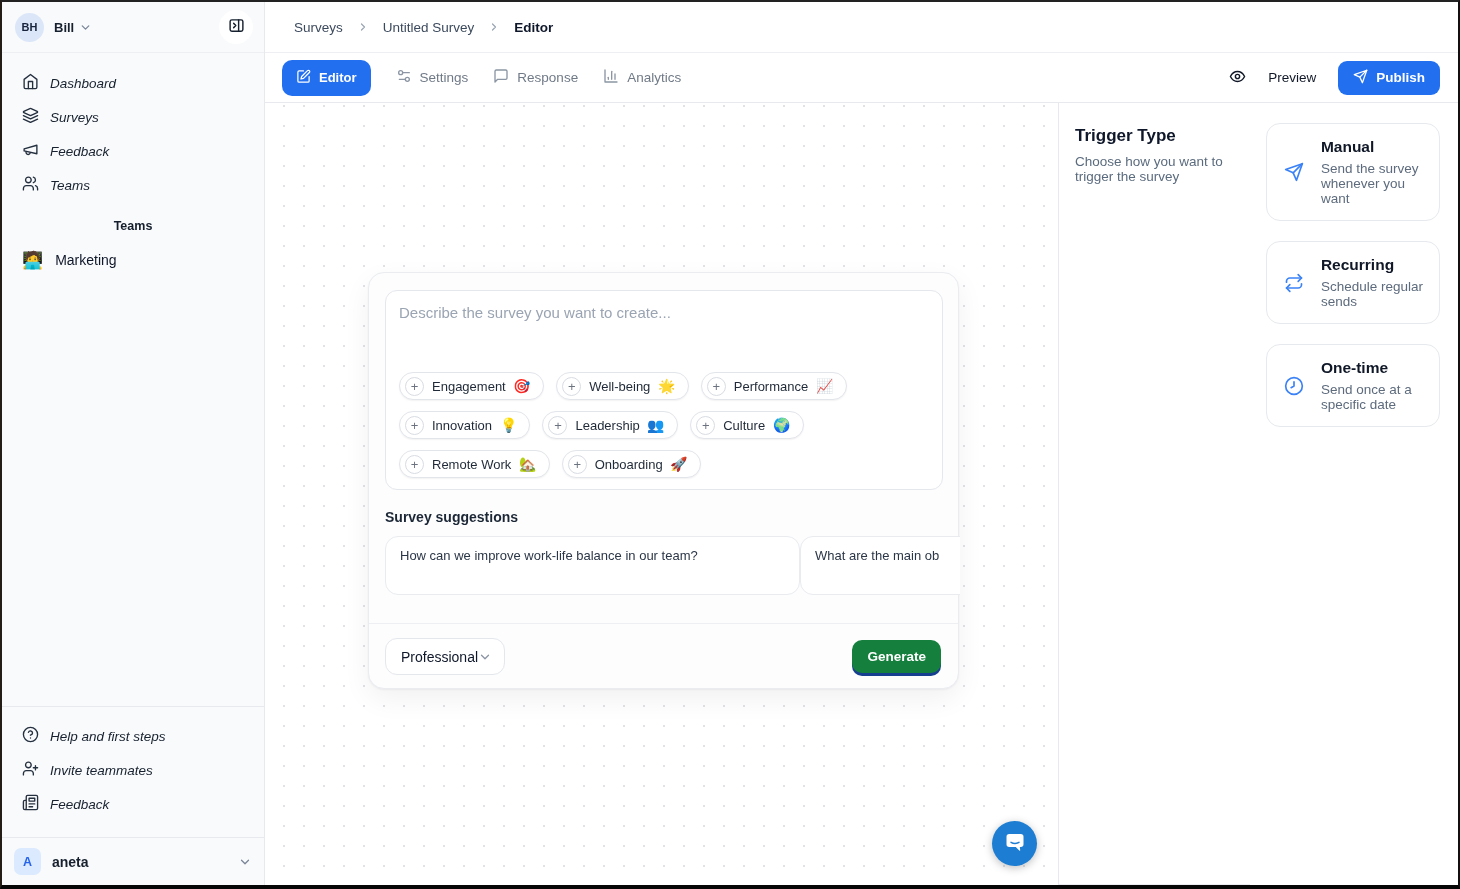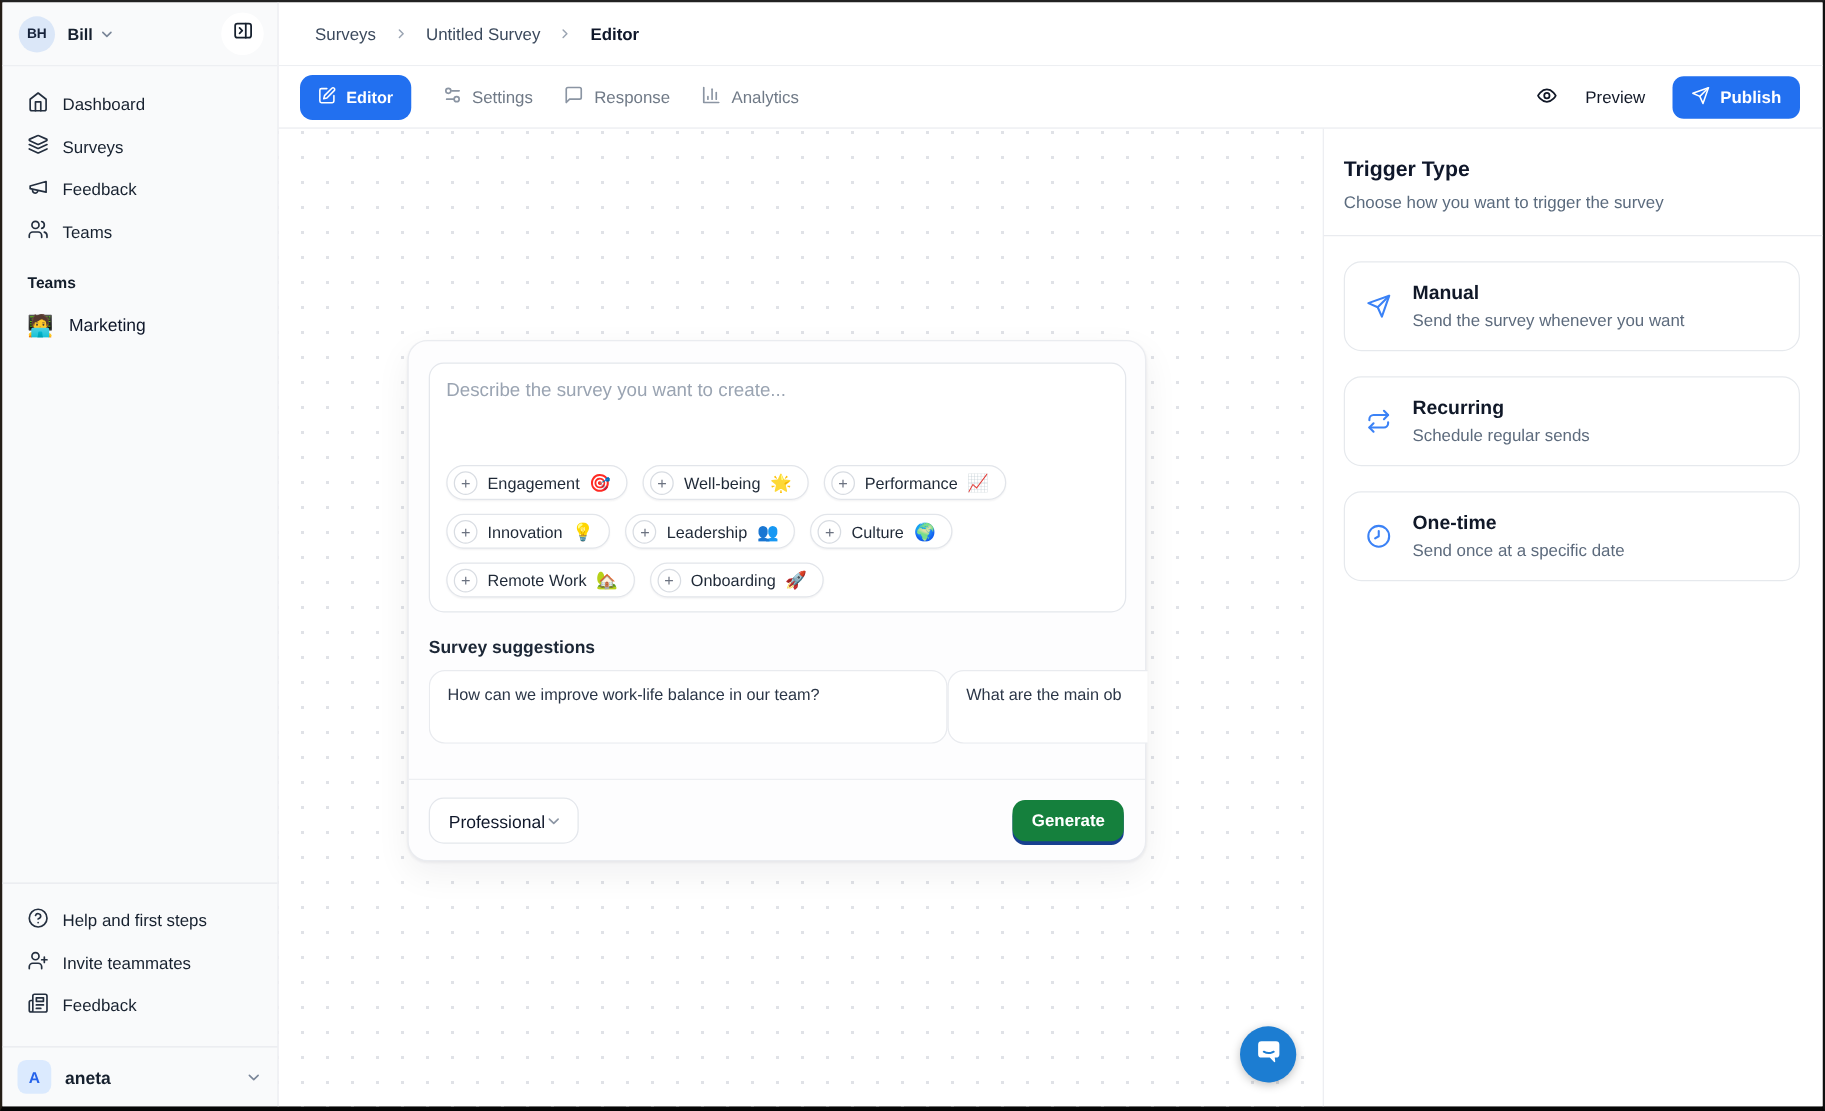--- a/index.html
+++ b/index.html
@@ -4,28 +4,28 @@
 <style>
   * { margin:0; padding:0; box-sizing:border-box; }
   html,body { width:1460px; height:889px; overflow:hidden; }
   body { font-family:"Liberation Sans", sans-serif; background:#fff; color:#0f172a; }
 
   .screen { width:1460px; height:889px; display:flex;
     border-left:2px solid #241d16; border-right:2px solid #101010;
     border-top:2px solid #222; border-bottom:4px solid #060606; background:#fff; }
 
   
-  .sidebar { width:221px; background:#f9fafb; border-right:1px solid #e7e9ee; display:flex; flex-direction:column; }
+  .sidebar { width:263px; background:#f9fafb; border-right:1px solid #e7e9ee; display:flex; flex-direction:column;text-align:center; }
   .sb-header { height:51px; flex:0 0 51px; display:flex; align-items:center; padding:0 11px 0 13px; border-bottom:1px solid #edeff2; }
   .ws-avatar { width:29px; height:29px; border-radius:50%; background:#dbe7f8; color:#16233b; font-size:11px; font-weight:700; display:flex; align-items:center; justify-content:center; }
   .ws-name { font-size:13px; font-weight:700; margin-left:10px; color:#16202e; }
   .sb-header .chev { margin-left:5px; color:#7a8698; display:flex; }
   .sb-collapse { margin-left:auto; width:34px; height:34px; border-radius:50%; background:#fff; display:flex; align-items:center; justify-content:center; color:#16202e; cursor:pointer; }
   .sb-nav { padding:13px 12px 0 12px; }
-  .sb-item { height:34px; display:flex; align-items:center; gap:11px; padding:0 8px; border-radius:8px; font-size:13.5px; font-weight:500; color:#17212f; cursor:pointer; }
+  .sb-item { height:34px; display:flex; align-items:center; gap:11px; padding:0 8px; border-radius:8px; font-size:13.5px; font-weight:500; color:#17212f; cursor:pointer;font-style:italic; }
   .sb-item svg { flex:0 0 auto; color:#242f3f; }
   .sb-section { font-size:12.5px; font-weight:700; color:#141e2c; margin:17px 8px 9px 8px; }
   .sb-team { height:36px; display:flex; align-items:center; gap:12px; padding:0 8px; border-radius:8px; font-size:14px; font-weight:500; cursor:pointer; }
   .sb-team .emoji { font-size:17px; line-height:1; }
   .sb-spacer { flex:1; }
   .sb-bottom { border-top:1px solid #e7e9ee; padding:12px 12px 8px 12px; }
   .sb-account { border-top:1px solid #e7e9ee; margin-top:8px; padding:10px 12px; display:flex; align-items:center; cursor:pointer; }
   .acct-avatar { width:27px; height:27px; border-radius:7px; background:#dbeafe; color:#2563eb; font-size:12.5px; font-weight:700; display:flex; align-items:center; justify-content:center; }
   .acct-name { font-size:14px; font-weight:700; margin-left:11px; color:#16202e; }
   .sb-account .chev { margin-left:auto; color:#7a8698; display:flex; }
@@ -65,21 +65,21 @@
   .sugg-label { font-size:14px; font-weight:700; color:#1c2736; margin-top:19px; }
   .sugg-row { display:flex; margin-top:11px; overflow:hidden; width:575px; }
   .sugg-card { flex:0 0 415px; height:59px; background:#fff; border:1px solid #e9ebef; border-radius:13px; padding:11px 14px; font-size:13px; color:#2b3647; cursor:pointer; }
 
   .card-footer { border-top:1px solid #edeff2; margin-top:12px; padding:14px 17px 13px 16px; display:flex; align-items:center; justify-content:space-between; }
   .tone-select { height:37px; display:flex; align-items:center; background:#fff; border:1px solid #e4e7ec; border-radius:12px; padding:0 12px 0 15px; font-size:14px; color:#0f172a; cursor:pointer; }
   .tone-select .chev { color:#8b95a3; display:flex; }
   .generate-btn { height:33px; background:#15803d; color:#fff; border:none; border-radius:10px; padding:0 15px; font-size:13.5px; font-weight:700; cursor:pointer; box-shadow:0 3px 0 #173f8f; }
 
   
-  .rightpanel { width:400px; flex:0 0 400px; background:#fff; border-left:1px solid #e7e9ee; display:flex; flex-direction:column; }
+  .rightpanel { width:400px; flex:0 0 400px; background:#fff; border-left:1px solid #e7e9ee; display:flex; flex-direction:row; }
   .rp-header { padding:23px 20px 19px 16px; border-bottom:1px solid #e9ebef; }
   .rp-title { font-size:17px; font-weight:700; color:#0f172a; }
   .rp-sub { font-size:13.5px; color:#5b6b7e; margin-top:8px; }
   .rp-cards { padding:20px 18px 0 16px; }
   .trigger-card { display:flex; align-items:center; border:1px solid #e6e9ed; border-radius:14px; min-height:72px; padding:14px 14px 14px 0; margin-bottom:20px; cursor:pointer; background:#fff; }
   .tc-icon { width:54px; display:flex; justify-content:center; color:#3b82f6; flex:0 0 54px; }
   .tc-title { font-size:15.5px; font-weight:700; color:#101828; }
   .tc-desc { font-size:13.5px; color:#5d6b7d; margin-top:5px; }
 
   

